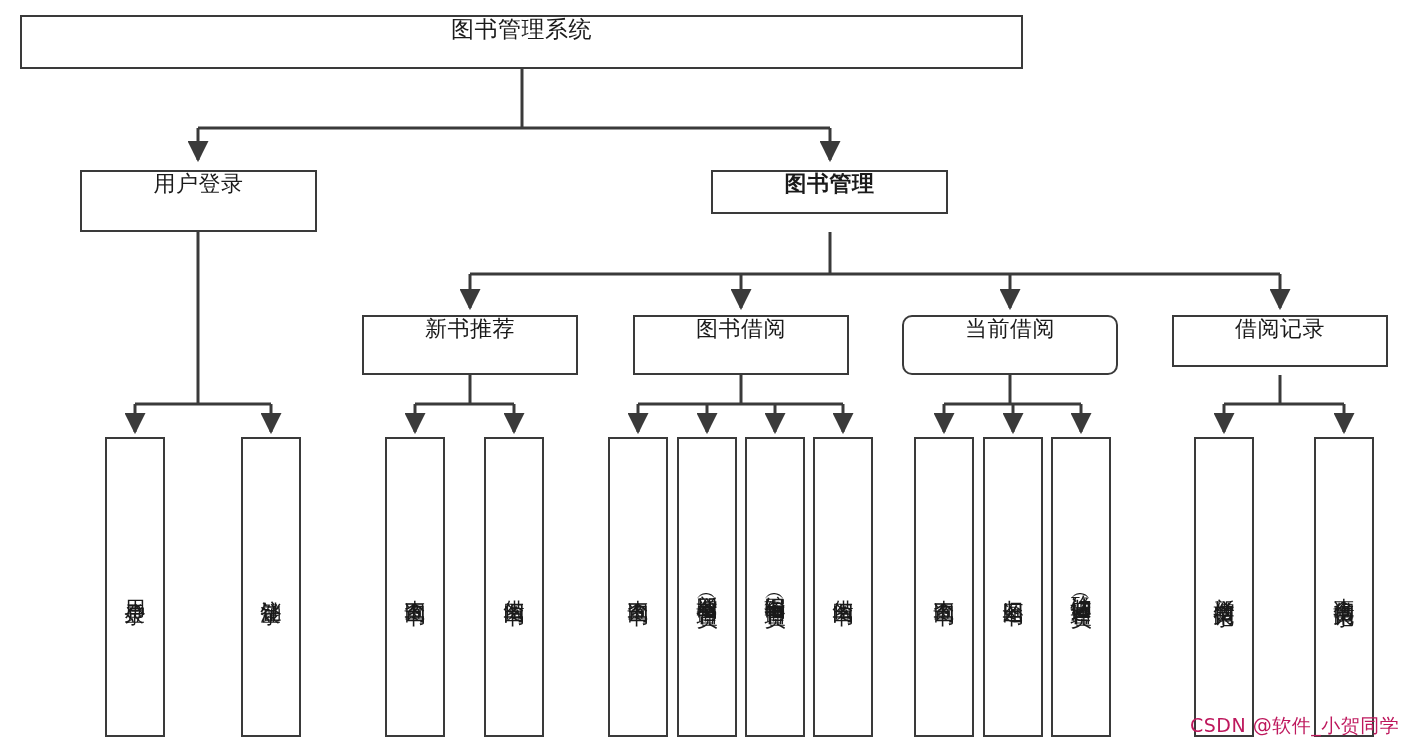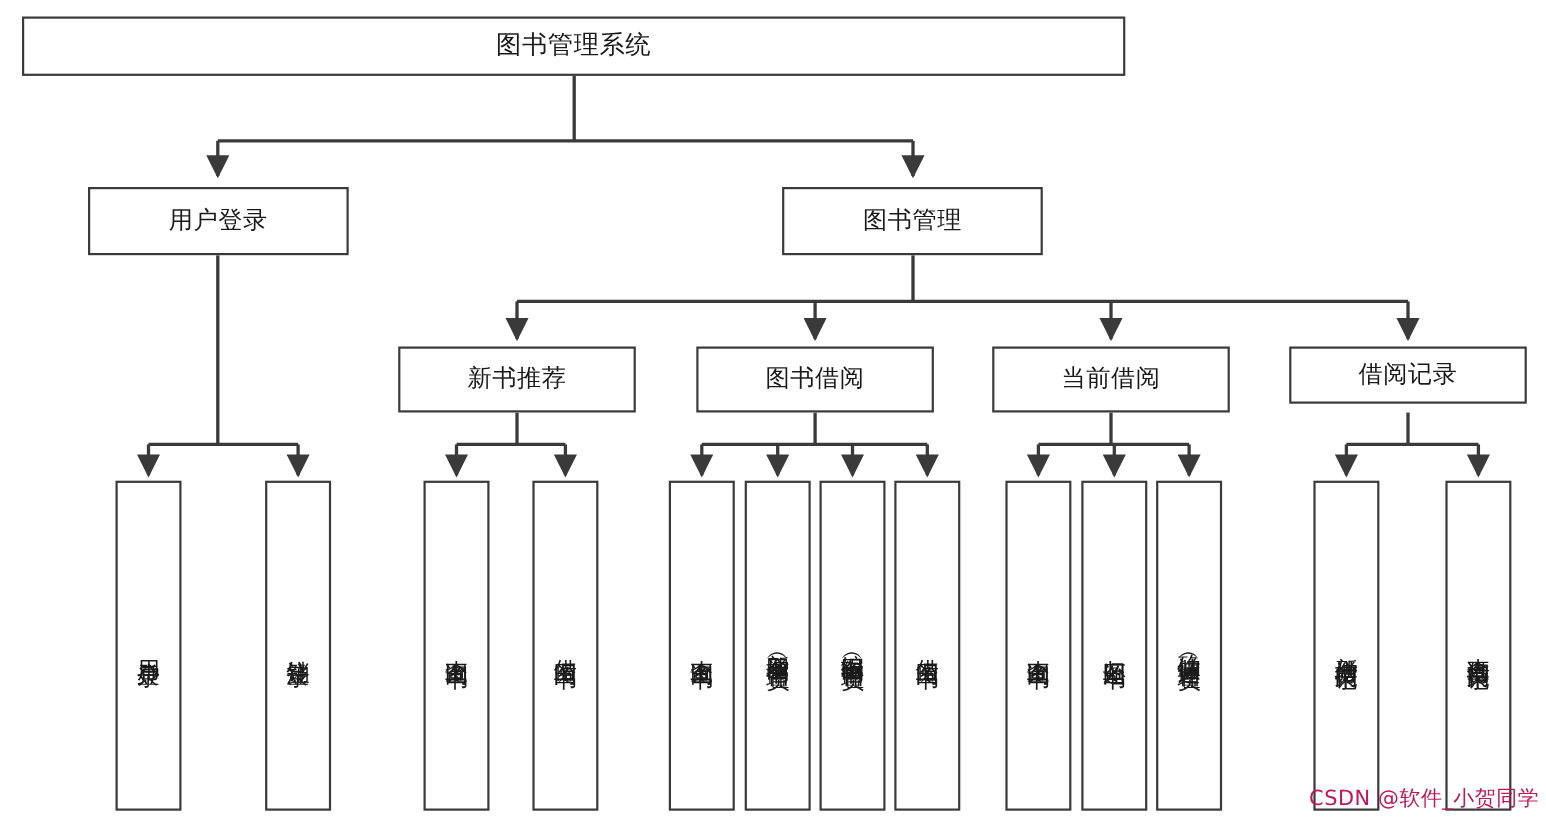--- a/index.html
+++ b/index.html
@@ -25,21 +25,21 @@
     width: 1405px;
     height: 747px;
     pointer-events: none;
   }
   .node {
     position: absolute;
     box-sizing: border-box;
     background: #ffffff;
     border: 2px solid #3a3a3a;
     display: flex;
-    align-items: center;
+    align-items: flex-start;
     justify-content: center;
     color: #1a1a1a;
     z-index: 2;
   }
   .node .label {
     display: block;
     text-align: center;
     line-height: 1.12;
     letter-spacing: 0.5px;
   }
@@ -128,31 +128,31 @@
     </g>
   </svg>
 
   <div class="node horiz root" style="left:20px; top:15px; width:1003px; height:54px;">
     <span class="label">图书管理系统</span>
   </div>
 
   <div class="node horiz" style="left:80px; top:170px; width:237px; height:62px;">
     <span class="label">用户登录</span>
   </div>
-  <div class="node horiz" style="left:711px; top:170px; width:237px; height:62px;">
+  <div class="node horiz" style="left:711px; top:170px; width:237px; height:44px;font-weight:bold;">
     <span class="label">图书管理</span>
   </div>
 
   <div class="node horiz" style="left:633px; top:315px; width:216px; height:60px;">
     <span class="label">图书借阅</span>
   </div>
   <div class="node horiz" style="left:362px; top:315px; width:216px; height:60px;">
     <span class="label">新书推荐</span>
   </div>
-  <div class="node horiz" style="left:902px; top:315px; width:216px; height:60px;">
+  <div class="node horiz" style="left:902px; top:315px; width:216px; height:60px;border-radius:10px;">
     <span class="label">当前借阅</span>
   </div>
   <div class="node horiz" style="left:1172px; top:315px; width:216px; height:52px;">
     <span class="label">借阅记录</span>
   </div>
 
   <div class="node vert" style="left:105px; top:437px; width:60px; height:300px;">
     <span class="label">用户登录</span>
   </div>
   <div class="node vert" style="left:241px; top:437px; width:60px; height:300px;">

